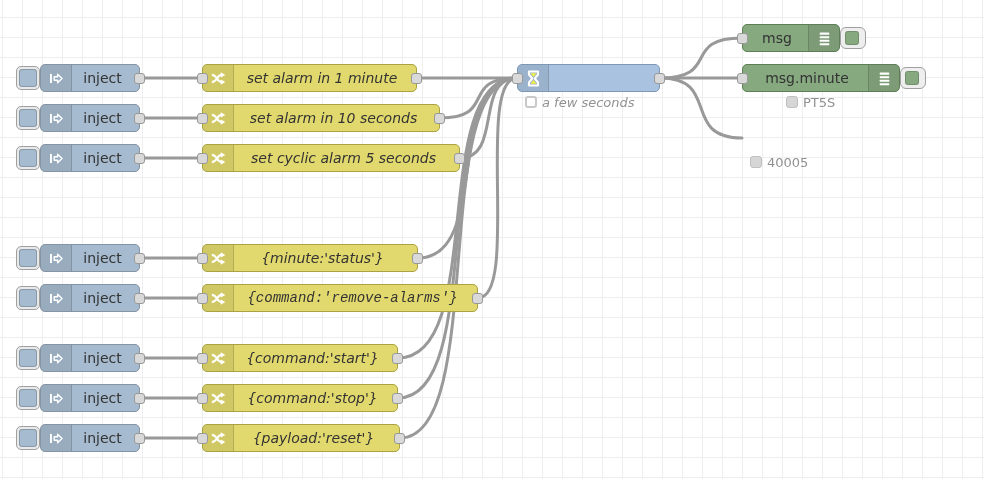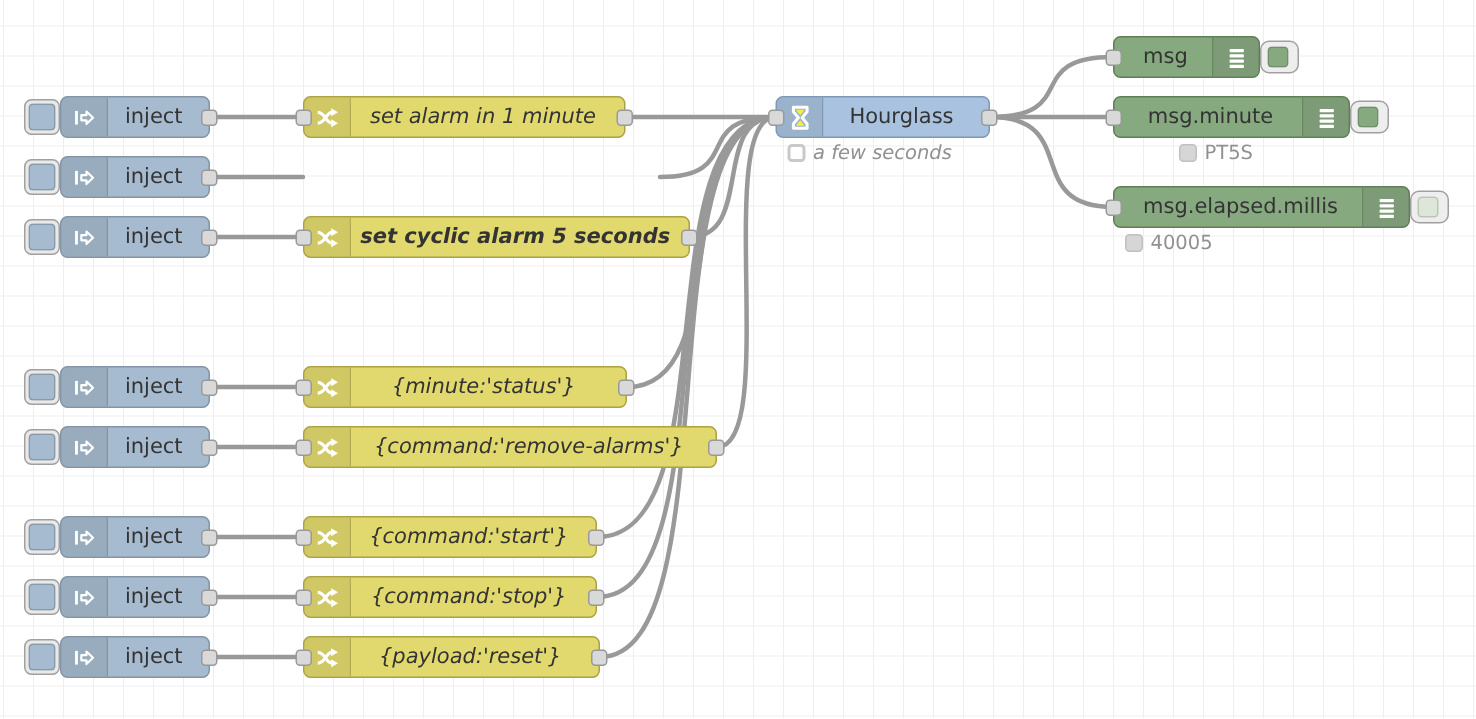--- a/index.html
+++ b/index.html
@@ -237,21 +237,38 @@
             </g>
             <path fill="#fff" d="M12.4 3.4 L17.2 6.2 L12.4 9 Z"></path>
             <path fill="#fff" d="M12.4 11 L17.2 13.8 L12.4 16.6 Z"></path>
           </svg>
         </span>
       </div>
       <span class="node-label">set alarm in 1 minute</span>
       <div class="port port-in"></div>
       <div class="port port-out"></div>
     </div>
-    <div class="node node-change" style="left: 202px; top: 144px; width: 258px; background: rgb(226, 217, 110); border-color: rgb(171, 162, 67); font-weight: bold;">
+    <div class="node node-change" style="left: 202px; top: 104px; width: 238px; background: rgb(226, 217, 110); border-color: rgb(171, 162, 67);">
+      <div class="icon-box">
+        <span>
+          <svg viewBox="0 0 20 20">
+            <g stroke="#fff" stroke-width="2.2" fill="none">
+              <path d="M3 13.8 C8.5 13.8 8.5 6.2 13 6.2"></path>
+              <path d="M3 6.2 C8.5 6.2 8.5 13.8 13 13.8"></path>
+            </g>
+            <path fill="#fff" d="M12.4 3.4 L17.2 6.2 L12.4 9 Z"></path>
+            <path fill="#fff" d="M12.4 11 L17.2 13.8 L12.4 16.6 Z"></path>
+          </svg>
+        </span>
+      </div>
+      <span class="node-label">set alarm in 10 seconds</span>
+      <div class="port port-in"></div>
+      <div class="port port-out"></div>
+    </div>
+    <div class="node node-change" style="left: 202px; top: 144px; width: 258px; background: rgb(226, 217, 110); border-color: rgb(171, 162, 67);">
       <div class="icon-box">
         <span>
           <svg viewBox="0 0 20 20">
             <g stroke="#fff" stroke-width="2.2" fill="none">
               <path d="M3 13.8 C8.5 13.8 8.5 6.2 13 6.2"></path>
               <path d="M3 6.2 C8.5 6.2 8.5 13.8 13 13.8"></path>
             </g>
             <path fill="#fff" d="M12.4 3.4 L17.2 6.2 L12.4 9 Z"></path>
             <path fill="#fff" d="M12.4 11 L17.2 13.8 L12.4 16.6 Z"></path>
           </svg>
@@ -271,21 +288,21 @@
             </g>
             <path fill="#fff" d="M12.4 3.4 L17.2 6.2 L12.4 9 Z"></path>
             <path fill="#fff" d="M12.4 11 L17.2 13.8 L12.4 16.6 Z"></path>
           </svg>
         </span>
       </div>
       <span class="node-label">{minute:'status'}</span>
       <div class="port port-in"></div>
       <div class="port port-out"></div>
     </div>
-    <div class="node node-change" style="left: 202px; top: 284px; width: 276px; background: rgb(226, 217, 110); border-color: rgb(171, 162, 67);">
+    <div class="node node-change" style="left: 202px; top: 284px; width: 276px; background: rgb(226, 217, 110); border-color: rgb(171, 162, 67); font-family: Liberation Mono, monospace;">
       <div class="icon-box">
         <span>
           <svg viewBox="0 0 20 20">
             <g stroke="#fff" stroke-width="2.2" fill="none">
               <path d="M3 13.8 C8.5 13.8 8.5 6.2 13 6.2"></path>
               <path d="M3 6.2 C8.5 6.2 8.5 13.8 13 13.8"></path>
             </g>
             <path fill="#fff" d="M12.4 3.4 L17.2 6.2 L12.4 9 Z"></path>
             <path fill="#fff" d="M12.4 11 L17.2 13.8 L12.4 16.6 Z"></path>
           </svg>
@@ -349,21 +366,20 @@
     <div class="node node-hourglass" style="left: 517px; top: 64px; width: 143px; background: rgb(169, 194, 223); border-color: rgb(126, 153, 182);">
       <div class="icon-box">
         <span>
           <svg viewBox="0 0 20 20">
             <path d="M5.2 2.6 H14.8 V5.8 L11.3 10 L14.8 14.2 V17.4 H5.2 V14.2 L8.7 10 L5.2 5.8 Z" fill="none" stroke="#fff" stroke-width="2.1" stroke-linejoin="round"></path>
             <path d="M6.9 4.4 H13.1 L10 8.3 Z" fill="#f5ef3d"></path>
             <path d="M10 11.7 L13.1 15.6 H6.9 Z" fill="#f5ef3d"></path>
           </svg>
         </span>
       </div>
-      <span class="node-label">Hourglass</span>
       <div class="port port-in"></div>
       <div class="port port-out"></div>
     </div>
     <div class="status" style="left: 525px; top: 95px; font-style: italic;">
       <div class="status-ring"></div>
       <span>a few seconds</span>
     </div>
     <div class="node node-debug" style="left: 742px; top: 24px; width: 98px; background: rgb(135, 169, 128); border-color: rgb(94, 127, 86);">
       <div class="icon-box right">
         <span>
@@ -395,34 +411,17 @@
       <span class="node-label">msg.minute</span>
       <div class="port port-in"></div>
       <div class="debug-toggle">
         <div class="debug-toggle-inner toggle-on"></div>
       </div>
     </div>
     <div class="status" style="left: 750px; top: 95px; margin-left: 36px;">
       <div class="status-dot"></div>
       <span>PT5S</span>
     </div>
-    <div class="node node-debug" style="left: 742px; top: 124px; width: 198px; background: rgb(135, 169, 128); border-color: rgb(94, 127, 86);">
-      <div class="icon-box right">
-        <span>
-          <svg viewBox="0 0 20 20" fill="#fff">
-            <rect x="5" y="3.8" width="10" height="2.3" rx="0.6"></rect>
-            <rect x="5" y="7.5" width="10" height="2.3" rx="0.6"></rect>
-            <rect x="5" y="11.2" width="10" height="2.3" rx="0.6"></rect>
-            <rect x="5" y="14.9" width="10" height="2.3" rx="0.6"></rect>
-          </svg>
-        </span>
-      </div>
-      <span class="node-label">msg.elapsed.millis</span>
-      <div class="port port-in"></div>
-      <div class="debug-toggle">
-        <div class="debug-toggle-inner toggle-off"></div>
-      </div>
-    </div>
     <div class="status" style="left: 750px; top: 155px;">
       <div class="status-dot"></div>
       <span>40005</span>
     </div>
   </div>
 
 </body></html>

